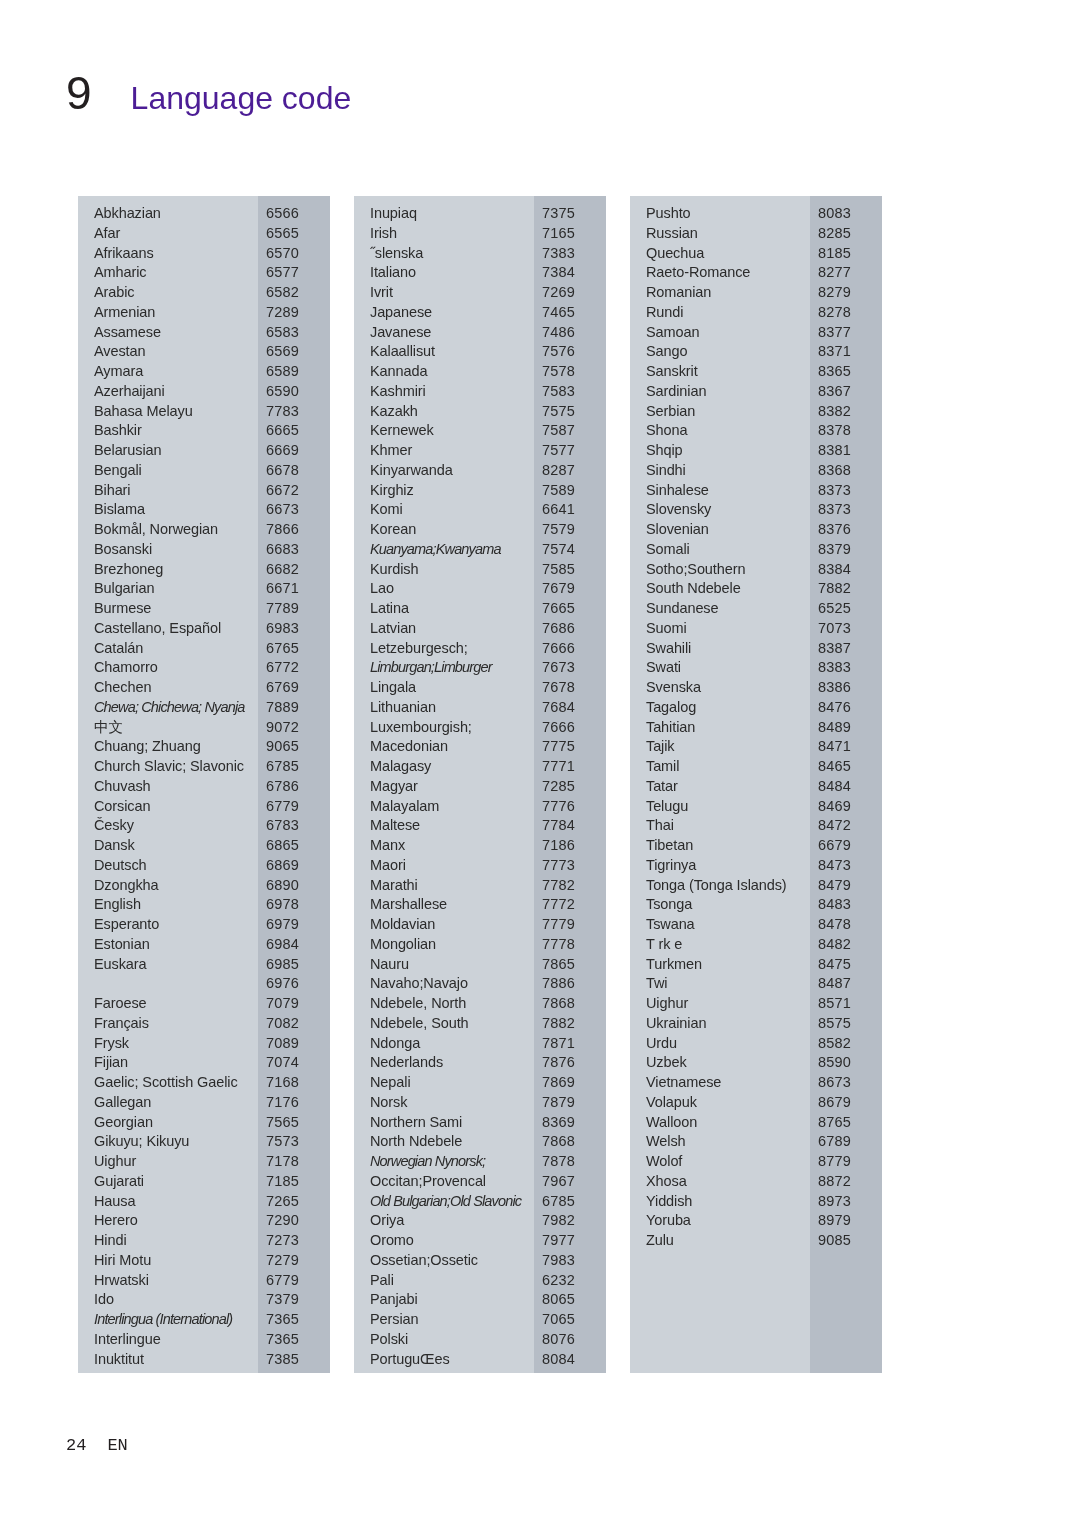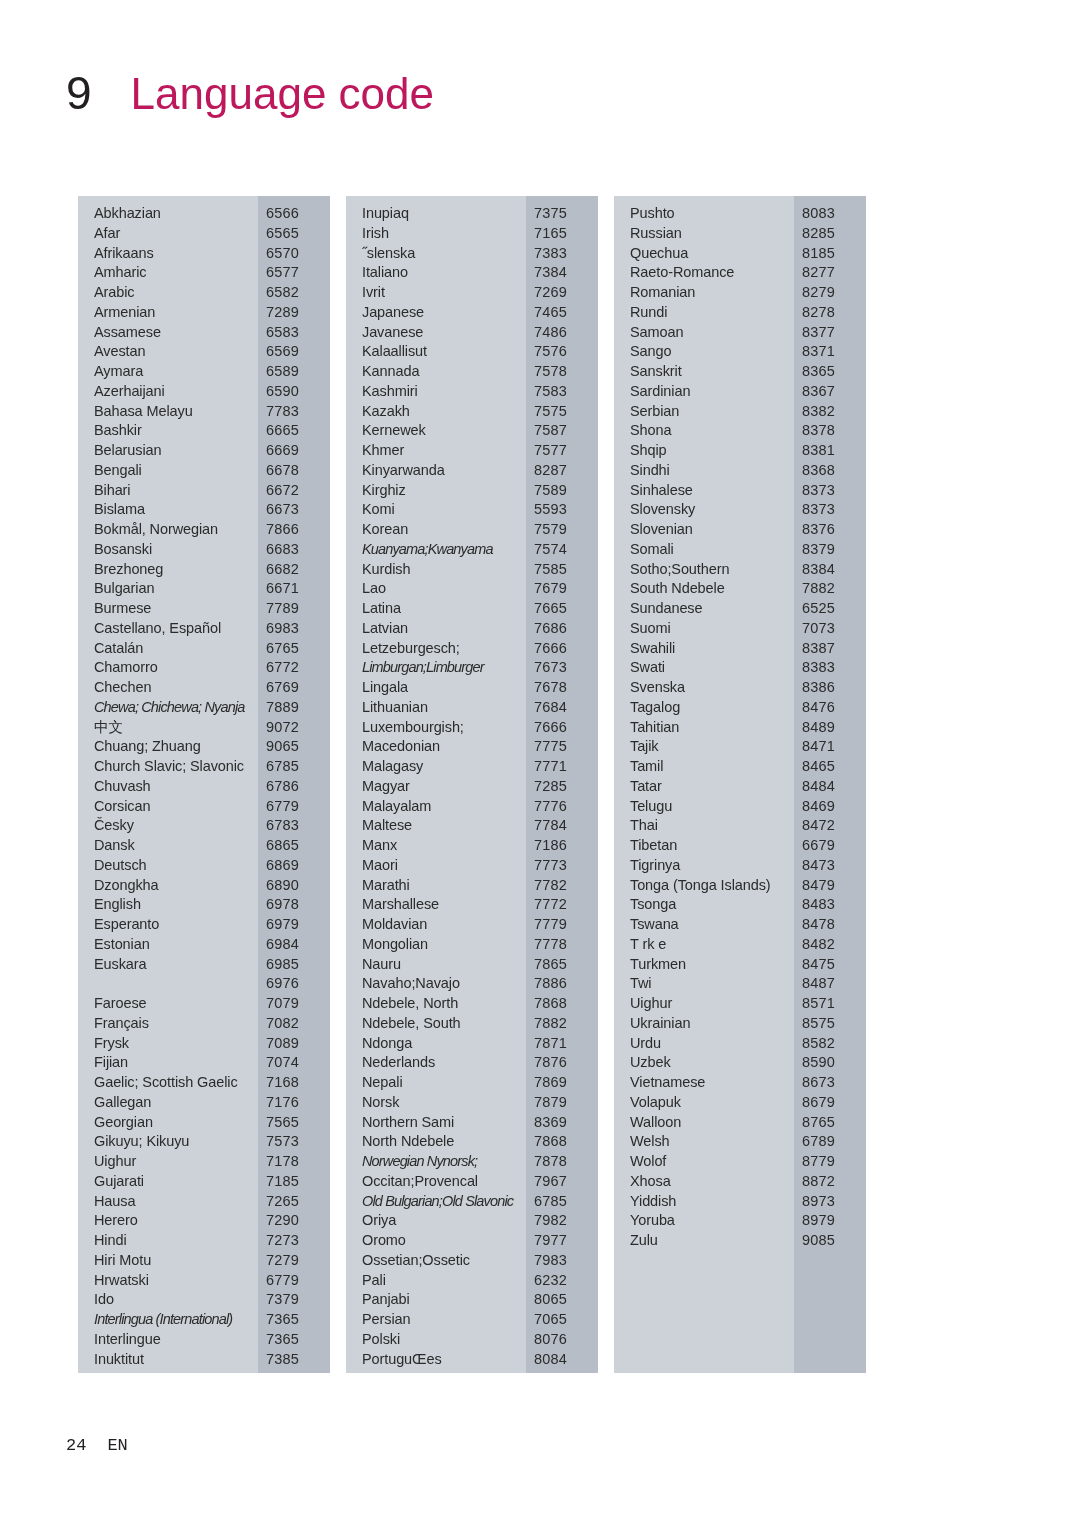--- a/index.html
+++ b/index.html
@@ -25,35 +25,35 @@
     display: flex;
     align-items: baseline;
   }
   #chapter-number {
     font-size: 46px;
     font-weight: 400;
     letter-spacing: 0px;
     color: #231f20;
   }
   #page-title {
-    font-size: 44px;
+    font-size: 32px;
     font-weight: 400;
     margin-left: 39px;
-    color: #be185d;
+    color: #4c1d95;
   }
 
   
   #language-code-table {
     position: absolute;
     left: 78px;
     top: 196px;
     width: 806px;
     height: 1177px;
     display: flex;
-    gap: 16px;
+    gap: 24px;
   }
 
   .code-panel {
     width: 252px;
     height: 100%;
     position: relative;
     background: #ccd2d8;
   }
   
   .code-panel .code-strip {
@@ -416,21 +416,21 @@
         <div class="lang-row">
           <span class="lang-name">Kinyarwanda</span>
           <span class="lang-code">8287</span>
         </div>
         <div class="lang-row">
           <span class="lang-name">Kirghiz</span>
           <span class="lang-code">7589</span>
         </div>
         <div class="lang-row">
           <span class="lang-name">Komi</span>
-          <span class="lang-code">5593</span>
+          <span class="lang-code">6641</span>
         </div>
         <div class="lang-row">
           <span class="lang-name">Korean</span>
           <span class="lang-code">7579</span>
         </div>
         <div class="lang-row">
           <span class="lang-name squeeze">Kuanyama;Kwanyama</span>
           <span class="lang-code">7574</span>
         </div>
         <div class="lang-row">

